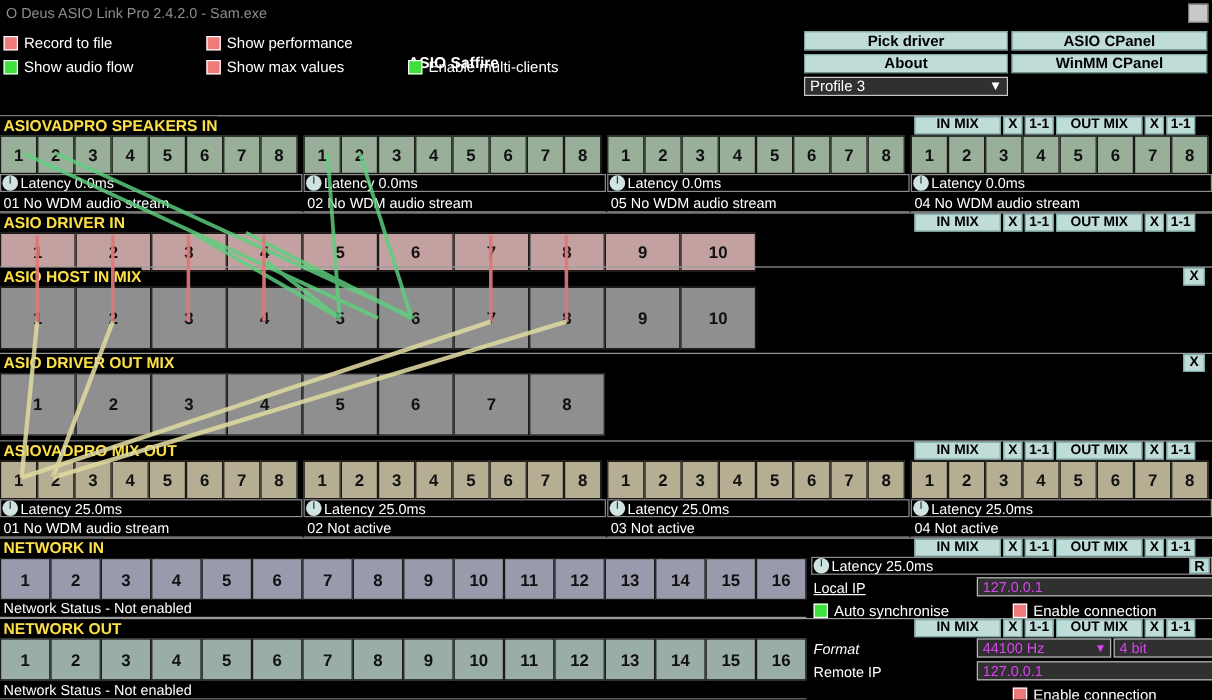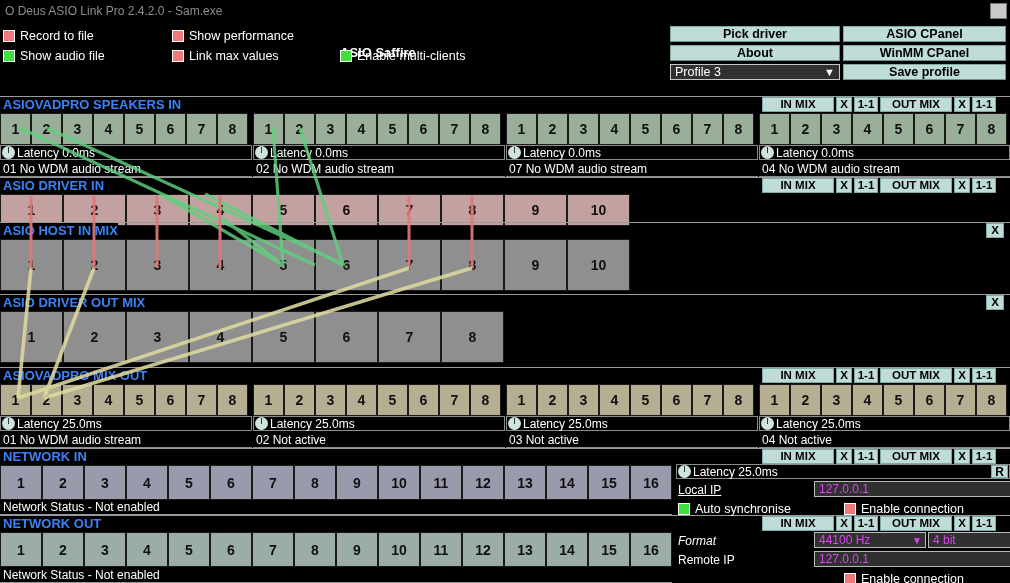--- a/index.html
+++ b/index.html
@@ -55,21 +55,21 @@
 
   .statusbar {
     position: absolute; left: 0; top: 80px; width: 1010px; height: 16px;
     background: #000; color: #fff; font-size: 12px; padding-left: 3px;
     line-height: 16px; white-space: nowrap;
     border-bottom: 1px solid #9a9a9a;
   }
 
   
   .sectitle {
-    position: absolute; color: #3b82f6; font-size: 13px; font-weight: bold;
+    position: absolute; color: #fde047; font-size: 13px; font-weight: bold;
     background: #000; line-height: 15px; padding-left: 3px; z-index: 6;
     white-space: nowrap;
   }
   .hdrline {
     position: absolute; left:0; width: 1010px; height: 1px; background: #9a9a9a; z-index: 5;
   }
 
   .chanrow { position: absolute; display: flex; z-index: 3; }
   .chan {
     border: 1px solid #1a1a1a;
@@ -145,48 +145,47 @@
     <div class="tbtn"></div>
   </div>
 
   <div class="header">
     <div class="chkrow" style="left:3px; top:5px;">
       <span class="chk red"></span>
       <span class="chklbl">Record to file</span>
     </div>
     <div class="chkrow" style="left:3px; top:25px;">
       <span class="chk green"></span>
-      <span class="chklbl">Show audio file</span>
+      <span class="chklbl">Show audio flow</span>
     </div>
     <div class="chkrow" style="left:172px; top:5px;">
       <span class="chk red"></span>
       <span class="chklbl">Show performance</span>
     </div>
     <div class="chkrow" style="left:172px; top:25px;">
       <span class="chk red"></span>
-      <span class="chklbl">Link max values</span>
+      <span class="chklbl">Show max values</span>
     </div>
 
     <div class="asiotitle">ASIO Saffire</div>
 
     <div class="chkrow" style="left:340px; top:25px;">
       <span class="chk green"></span>
       <span class="chklbl">Enable multi-clients</span>
     </div>
 
 
     <div class="btn" style="left:670px; top:4px; width:170px; height:16px;">Pick driver</div>
     <div class="btn" style="left:843px; top:4px; width:163px; height:16px;">ASIO CPanel</div>
     <div class="btn" style="left:670px; top:23px; width:170px; height:16px;">About</div>
     <div class="btn" style="left:843px; top:23px; width:163px; height:16px;">WinMM CPanel</div>
     <div class="combo" style="left:670px; top:42px; width:170px; height:16px;">
       <span>Profile 3</span>
       <span class="arrow">▼</span>
     </div>
-    <div class="btn" style="left:843px; top:42px; width:163px; height:16px;">Save profile</div>
   </div>
 
 
   <div class="hdrline" style="top:96px;"></div>
   <div class="sectitle" style="left:0; top:97px;">ASIOVADPRO SPEAKERS IN</div>
   <div class="mixbtns" style="left:762px; top:97px;">
     <div class="btn2" style="width:72px;">IN MIX</div>
     <div class="btn2" style="width:16px;">X</div>
     <div class="btn2" style="width:24px;">1-1</div>
     <div class="btn2" style="width:72px;">OUT MIX</div>
@@ -247,21 +246,21 @@
     <span class="knob"></span>
     <span>Latency 0.0ms</span>
   </div>
   <div class="devlat" style="left:759px; top:145px; width:251px; height:15px;">
     <span class="knob"></span>
     <span>Latency 0.0ms</span>
   </div>
 
   <div class="devname" style="left:0;   top:161px; width:252px; height:16px;">01 No WDM audio stream</div>
   <div class="devname" style="left:253px; top:161px; width:252px; height:16px;">02 No WDM audio stream</div>
-  <div class="devname" style="left:506px; top:161px; width:252px; height:16px;">07 No WDM audio stream</div>
+  <div class="devname" style="left:506px; top:161px; width:252px; height:16px;">05 No WDM audio stream</div>
   <div class="devname" style="left:759px; top:161px; width:251px; height:16px;">04 No WDM audio stream</div>
 
   <div class="hdrline" style="top:177px;"></div>
   <div class="sectitle" style="left:0; top:178px;">ASIO DRIVER IN</div>
   <div class="mixbtns" style="left:762px; top:178px;">
     <div class="btn2" style="width:72px;">IN MIX</div>
     <div class="btn2" style="width:16px;">X</div>
     <div class="btn2" style="width:24px;">1-1</div>
     <div class="btn2" style="width:72px;">OUT MIX</div>
     <div class="btn2" style="width:16px;">X</div>

